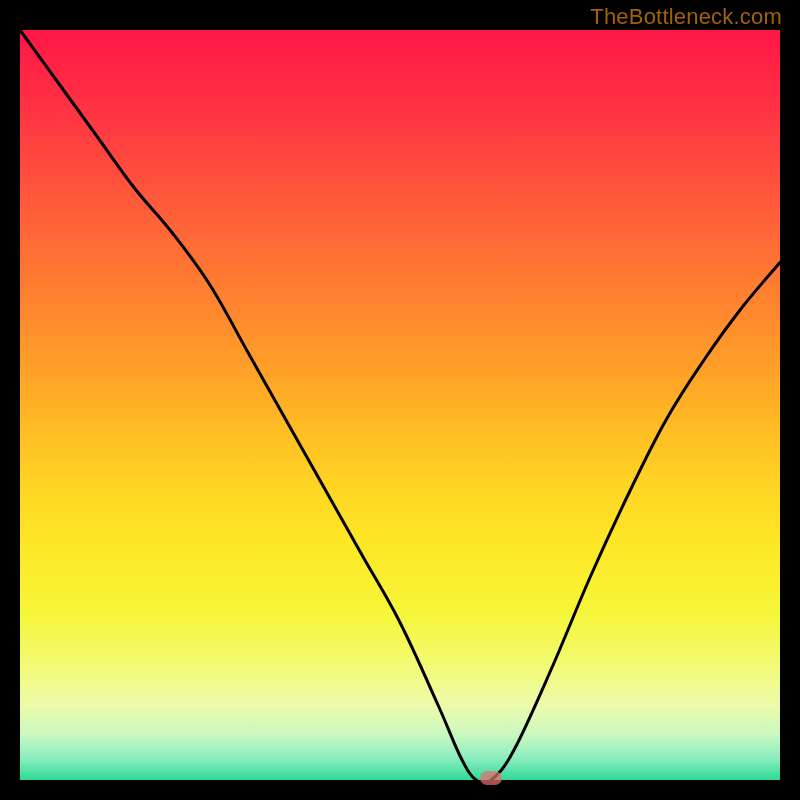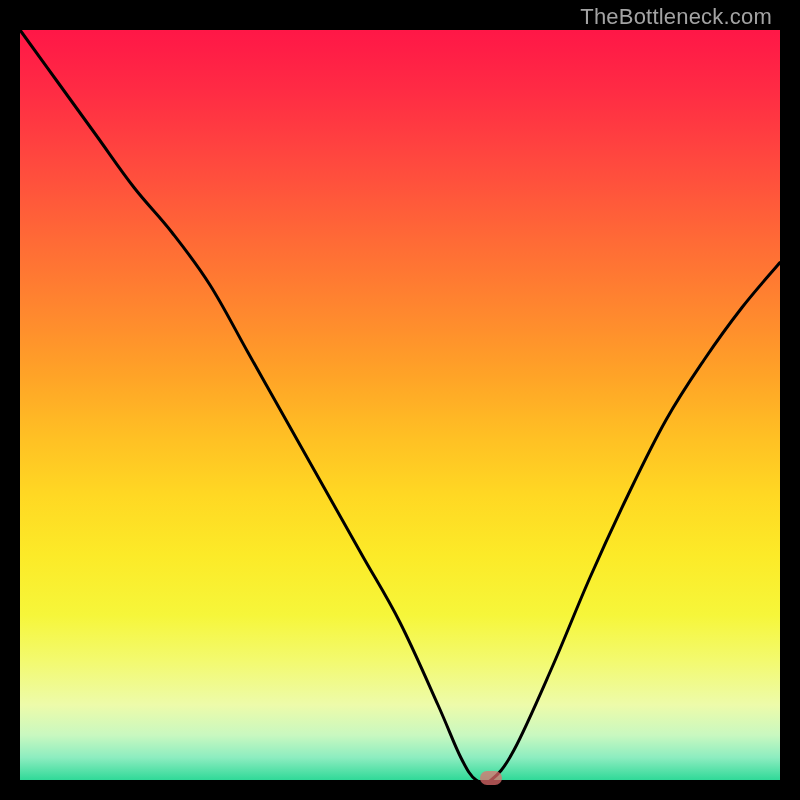--- a/index.html
+++ b/index.html
@@ -38,22 +38,22 @@
       #f3fa6e 84%,
       #edfbaa 90%,
       #c9f8c0 94%,
       #8dedc0 97%,
       #30d998 100%
     );
   }
   .watermark {
     position: absolute;
     top: 4px;
-    right: 28px;
-    color: #a3a3a3;
+    right: 18px;
+    color: #a16207;
     font-family: Arial, Helvetica, sans-serif;
     font-size: 22px;
     letter-spacing: 0.2px;
   }
   svg.curve {
     position: absolute;
     left: 20px;
     top: 30px;
     width: 760px;
     height: 750px;

